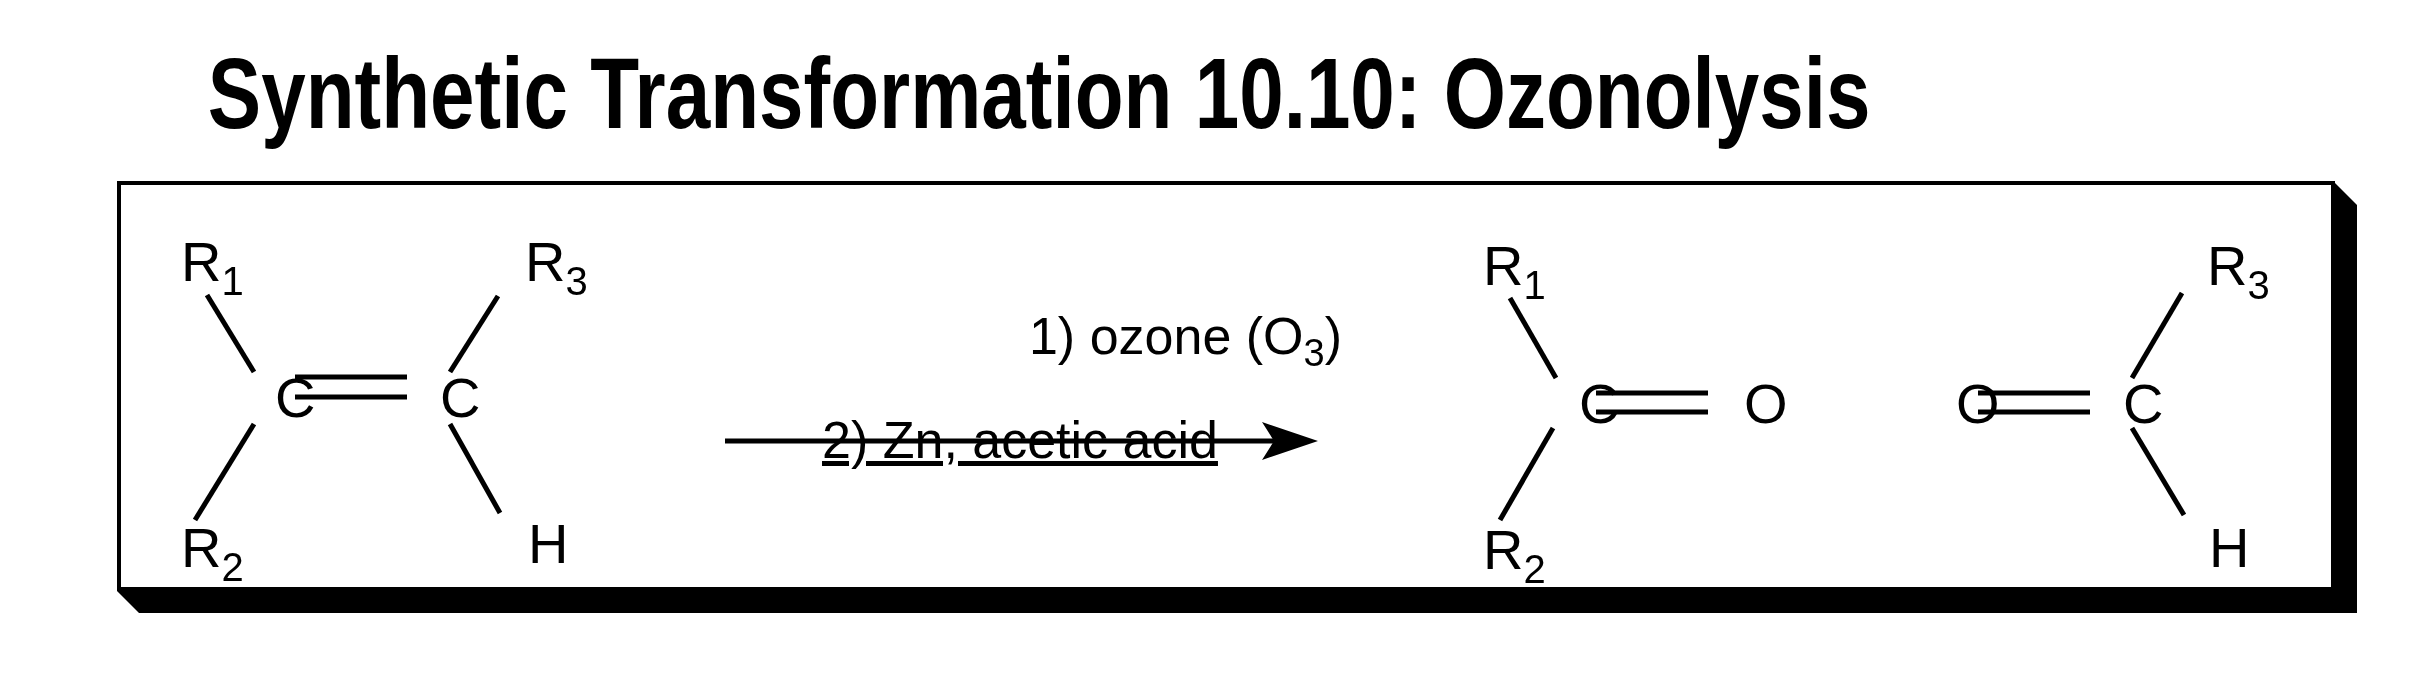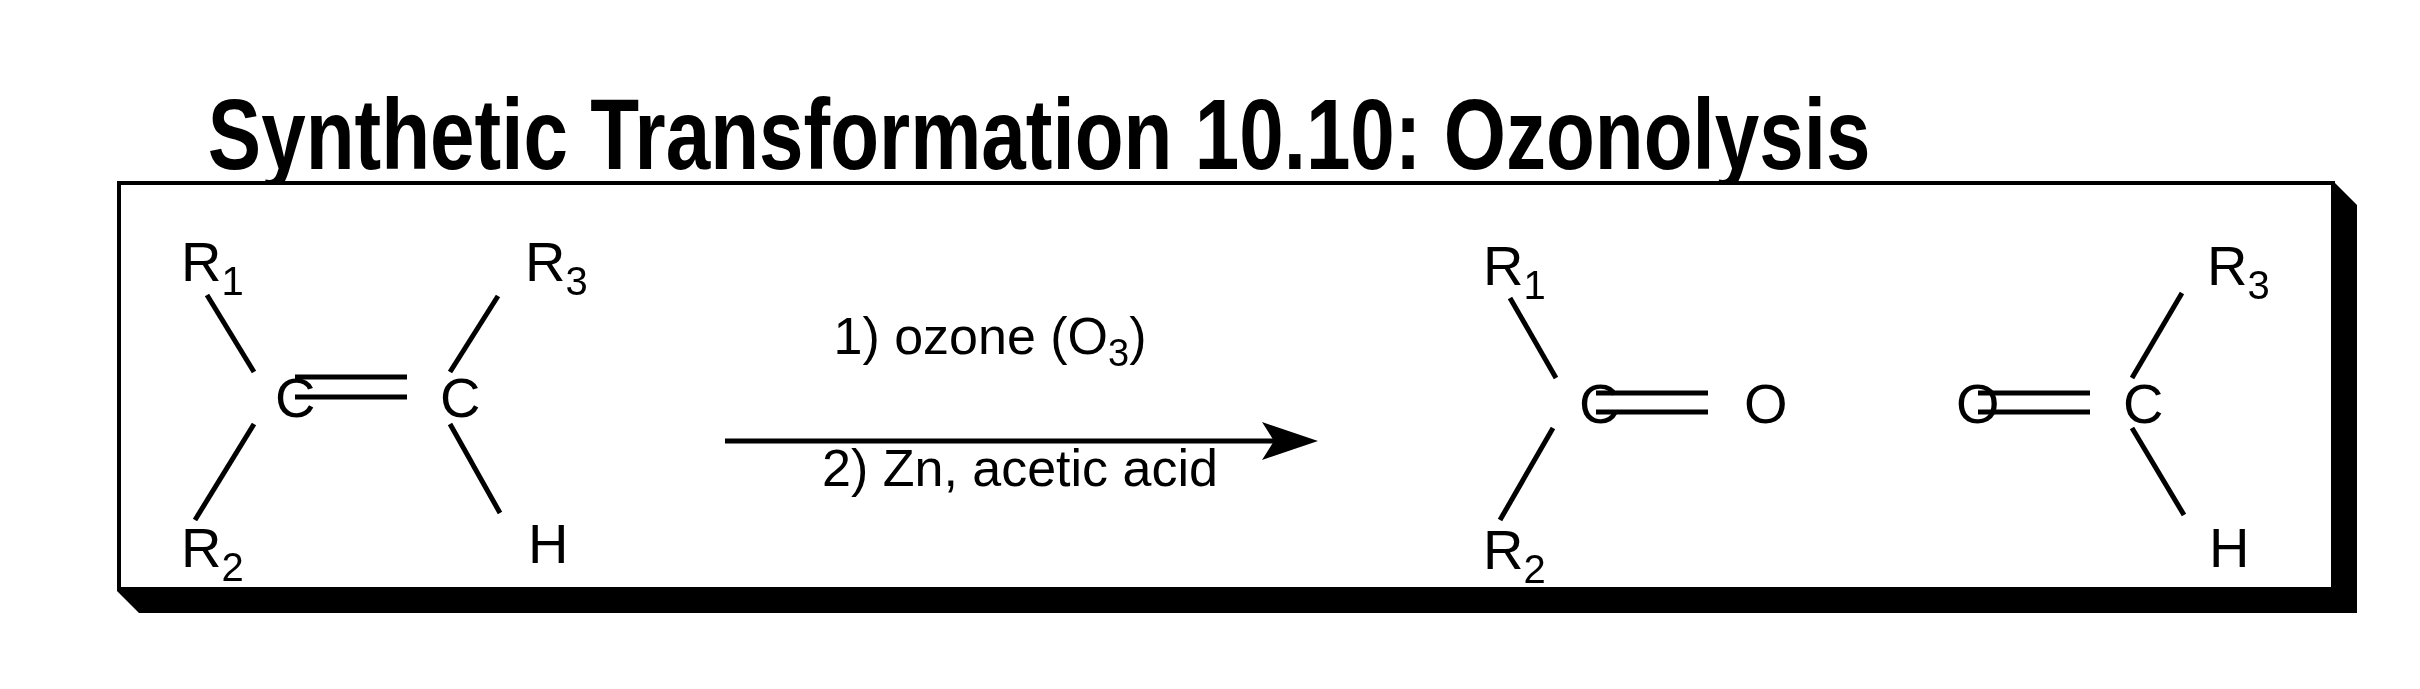--- a/index.html
+++ b/index.html
@@ -1,17 +1,17 @@
 <!DOCTYPE html>
 <html><head>
 <meta charset="utf-8">
 <style>
   html, body { margin:0; padding:0; background:#ffffff; }
   body { width:2420px; height:689px; position:relative; overflow:hidden; font-family:"Liberation Sans", sans-serif; color:#000; }
-  .title { position:absolute; left:0; top:38px; width:2040px; text-align:left; font-weight:bold; font-size:100px; line-height:110px; white-space:nowrap;margin-top:41px; }
+  .title { position:absolute; left:0; top:38px; width:2040px; text-align:left; font-weight:bold; font-size:100px; line-height:110px; white-space:nowrap; }
   .title span { display:inline-block; transform:scaleX(0.80); transform-origin:center; }
   svg.shadow { position:absolute; left:0; top:0; }
   .lbl { position:absolute; font-size:56px; line-height:56px; white-space:nowrap;margin-left:26px; }
   .lbl sub { font-size:40px; vertical-align:-14px; line-height:0; }
   .reag { position:absolute; font-size:52px; line-height:56px; white-space:nowrap; text-align:center; }
   .reag sub { font-size:38px; vertical-align:-12px; line-height:0; }
 </style>
 </head>
 <body>
 
@@ -60,22 +60,22 @@
   </g>
 </svg>
 
 <div class="lbl" style="left:155px; top:234px;"><span>R</span><sub>1</sub></div>
 <div class="lbl" style="left:155px; top:520px;"><span>R</span><sub>2</sub></div>
 <div class="lbl" style="left:499px; top:234px;"><span>R</span><sub>3</sub></div>
 <div class="lbl" style="left:249px; top:370px;">C</div>
 <div class="lbl" style="left:414px; top:370px;">C</div>
 <div class="lbl" style="left:502px; top:516px;">H</div>
 
-<div class="reag" style="left:695px; top:308px; width:590px;"><span>1) ozone (O</span><sub>3</sub><span>)</span></div>
-<div class="reag" style="left:725px; top:440px; width:590px;">2) Zn, acetic acid</div>
+<div class="reag" style="left:752px; top:308px; width:590px;text-align:right;"><span>1) ozone (O</span><sub>3</sub><span>)</span></div>
+<div class="reag" style="left:725px; top:412px; width:590px;text-decoration:underline;">2) Zn, acetic acid</div>
 
 <div class="lbl" style="left:1457px; top:238px;"><span>R</span><sub>1</sub></div>
 <div class="lbl" style="left:1457px; top:522px;"><span>R</span><sub>2</sub></div>
 <div class="lbl" style="left:1553px; top:376px;">C</div>
 <div class="lbl" style="left:1718px; top:376px;">O</div>
 
 <div class="lbl" style="left:1930px; top:376px;">O</div>
 <div class="lbl" style="left:2097px; top:376px;">C</div>
 <div class="lbl" style="left:2181px; top:238px;"><span>R</span><sub>3</sub></div>
 <div class="lbl" style="left:2183px; top:520px;">H</div>

